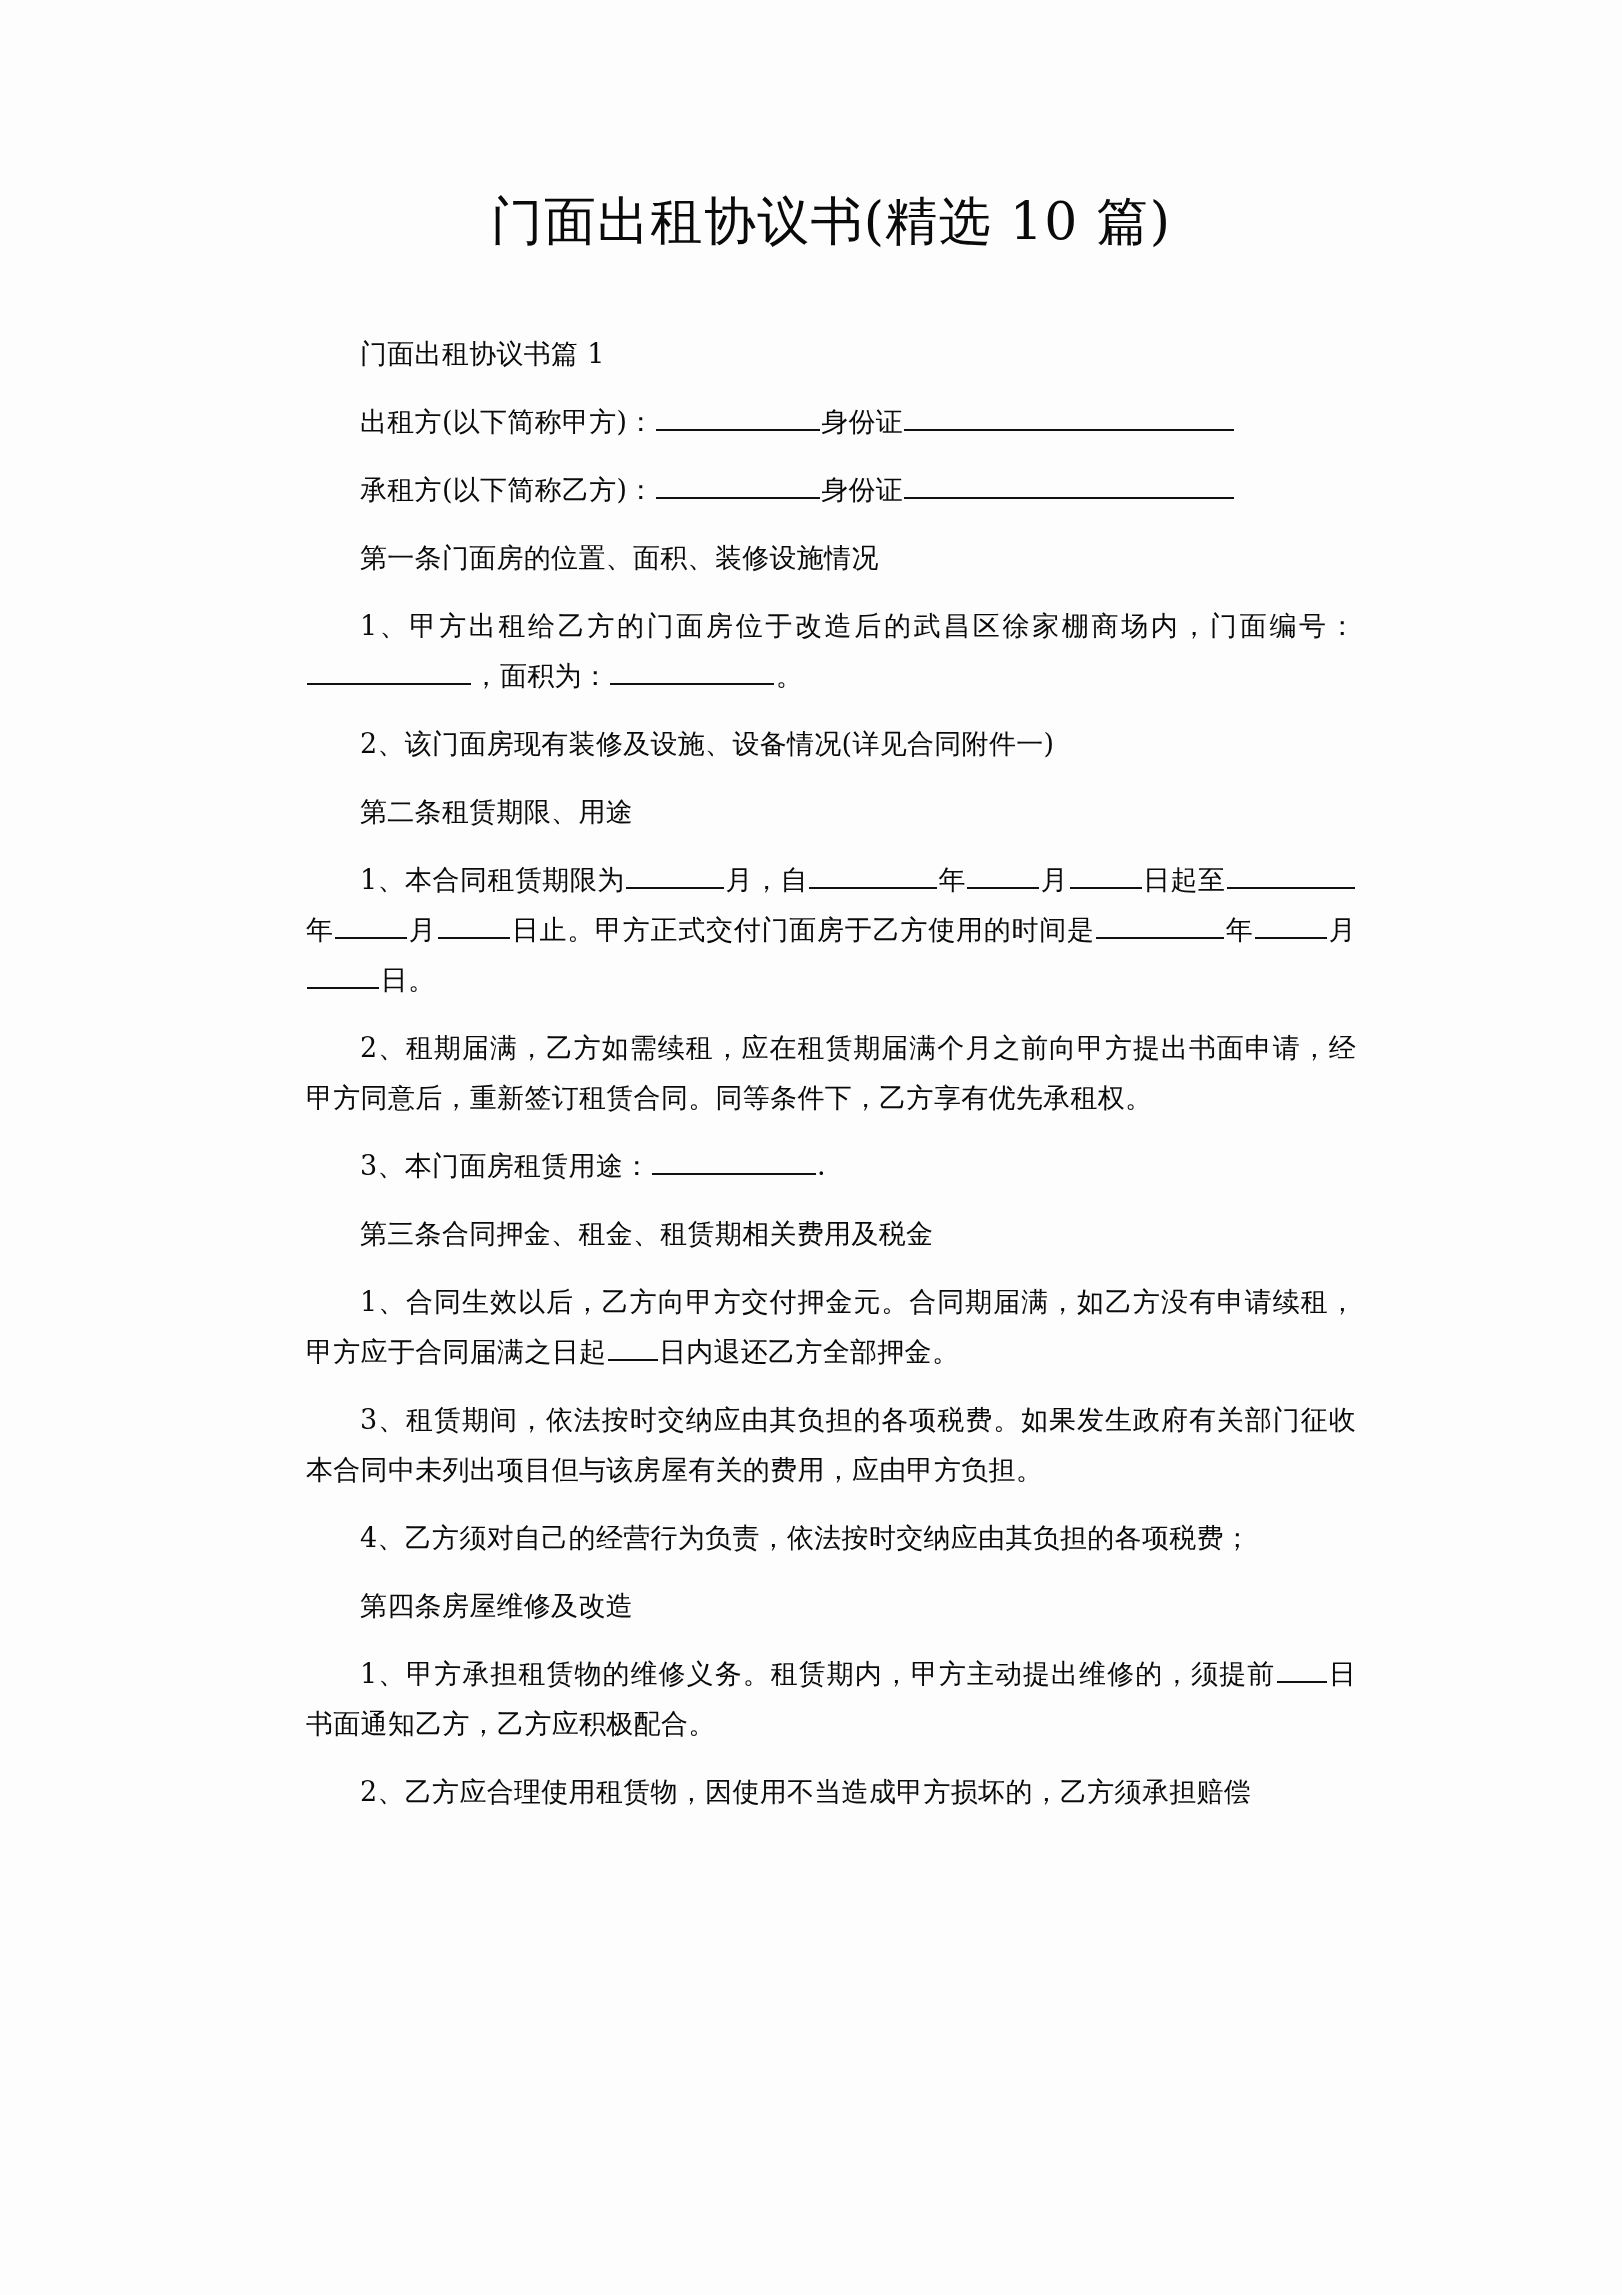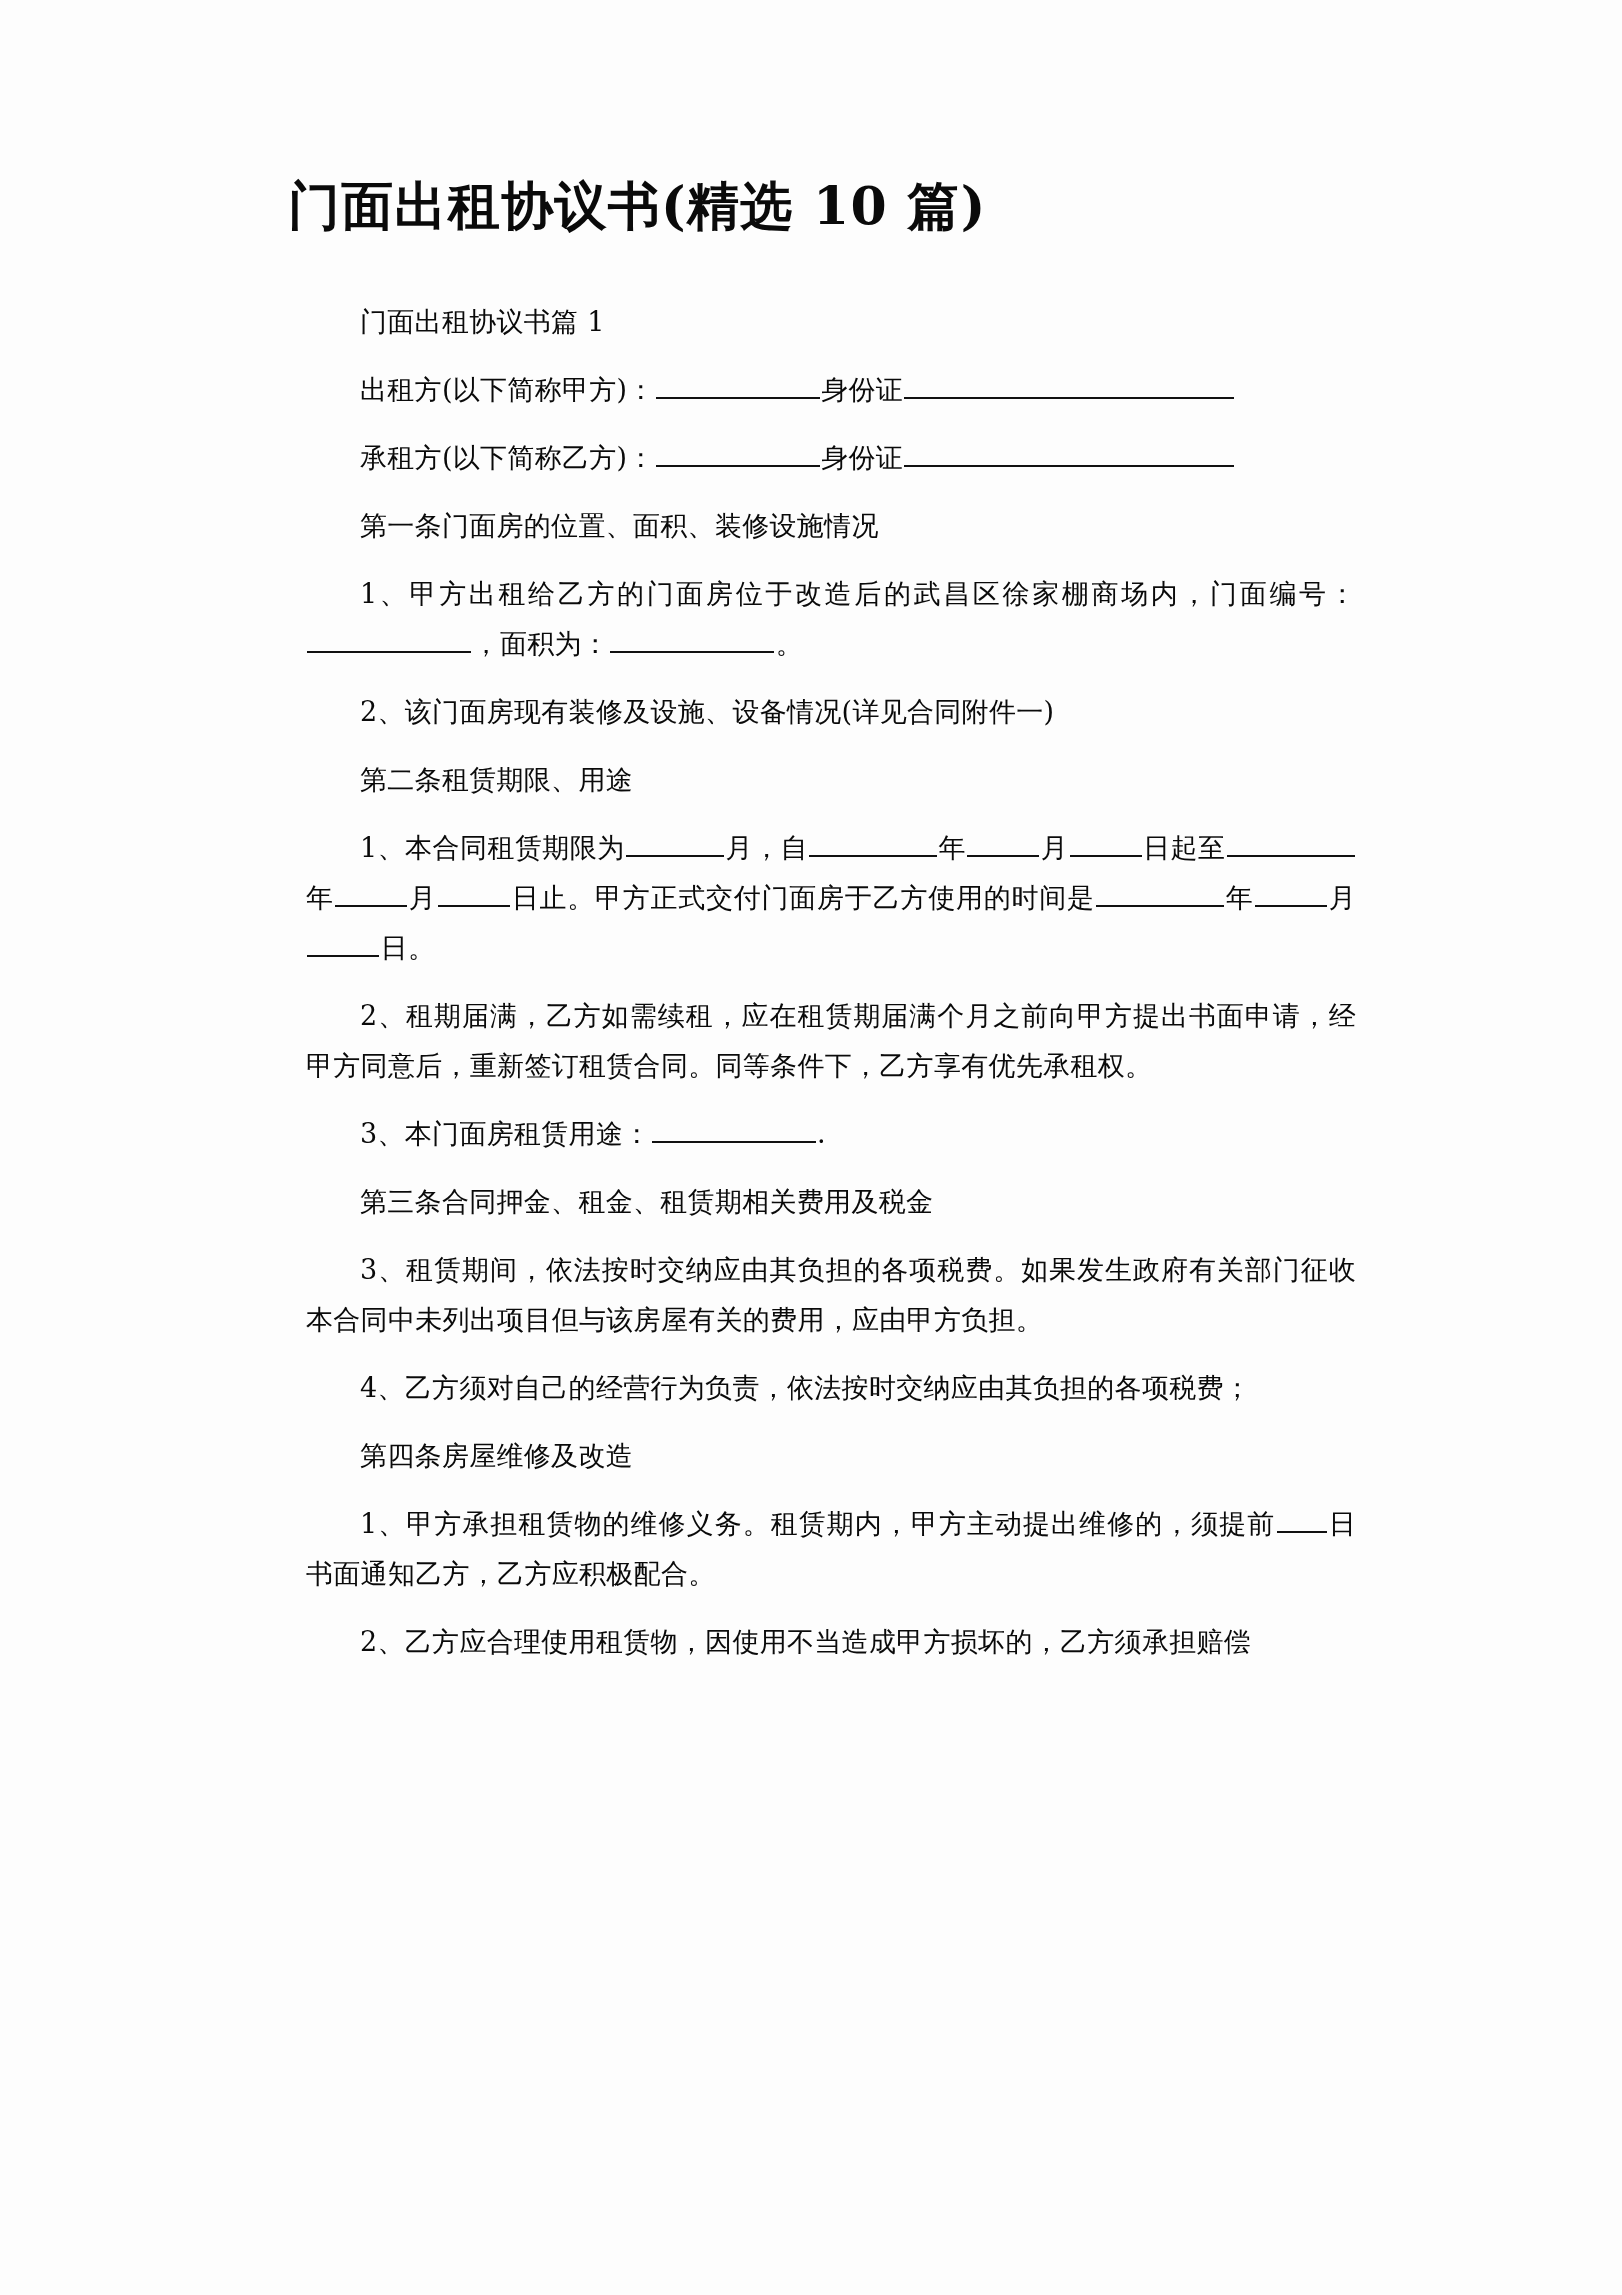--- a/index.html
+++ b/index.html
@@ -25,24 +25,24 @@
     overflow: hidden;
   }
   .content {
     position: absolute;
     left: 288px;
     top: 0;
     width: 1086px;
   }
   .doc-title {
     font-size: 52px;
-    font-weight: 700;
-    text-align: left;
+    font-weight: 400;
+    text-align: center;
     letter-spacing: 1.3px;
-    margin: 0;
+    margin: 16px;
     padding-top: 175px;
     line-height: 1.18;
     font-family: "DejaVu Serif", "Liberation Serif", serif;
   }
   .para {
     font-size: 27px;
     line-height: 50px;
     margin: 18px;
     text-align: justify;
     text-justify: inter-ideograph;
@@ -105,20 +105,23 @@
     <p class="para indent">
       <span>2、</span><span>租期届满，乙方如需续租，应在租赁期届满个月之前向甲方提出书面申请，经甲方同意后，重新签订租赁合同。同等条件下，乙方享有优先承租权。</span>
     </p>
 
     <p class="para indent">
       <span>3、</span><span>本门面房租赁用途：</span><span class="blank b-xl"></span><span>.</span>
     </p>
 
     <p class="para indent">第三条合同押金、租金、租赁期相关费用及税金</p>
 
+    <p class="para indent">
+      <span>1、</span><span>合同生效以后，乙方向甲方交付押金元。合同期届满，如乙方没有申请续租，甲方应于合同届满之日起</span><span class="blank b-xs"></span><span>日内退还乙方全部押金。</span>
+    </p>
 
 
     <p class="para indent">
       <span>3、</span><span>租赁期间，依法按时交纳应由其负担的各项税费。如果发生政府有关部门征收本合同中未列出项目但与该房屋有关的费用，应由甲方负担。</span>
     </p>
 
     <p class="para indent">
       <span>4、</span><span>乙方须对自己的经营行为负责，依法按时交纳应由其负担的各项税费；</span>
     </p>
 

